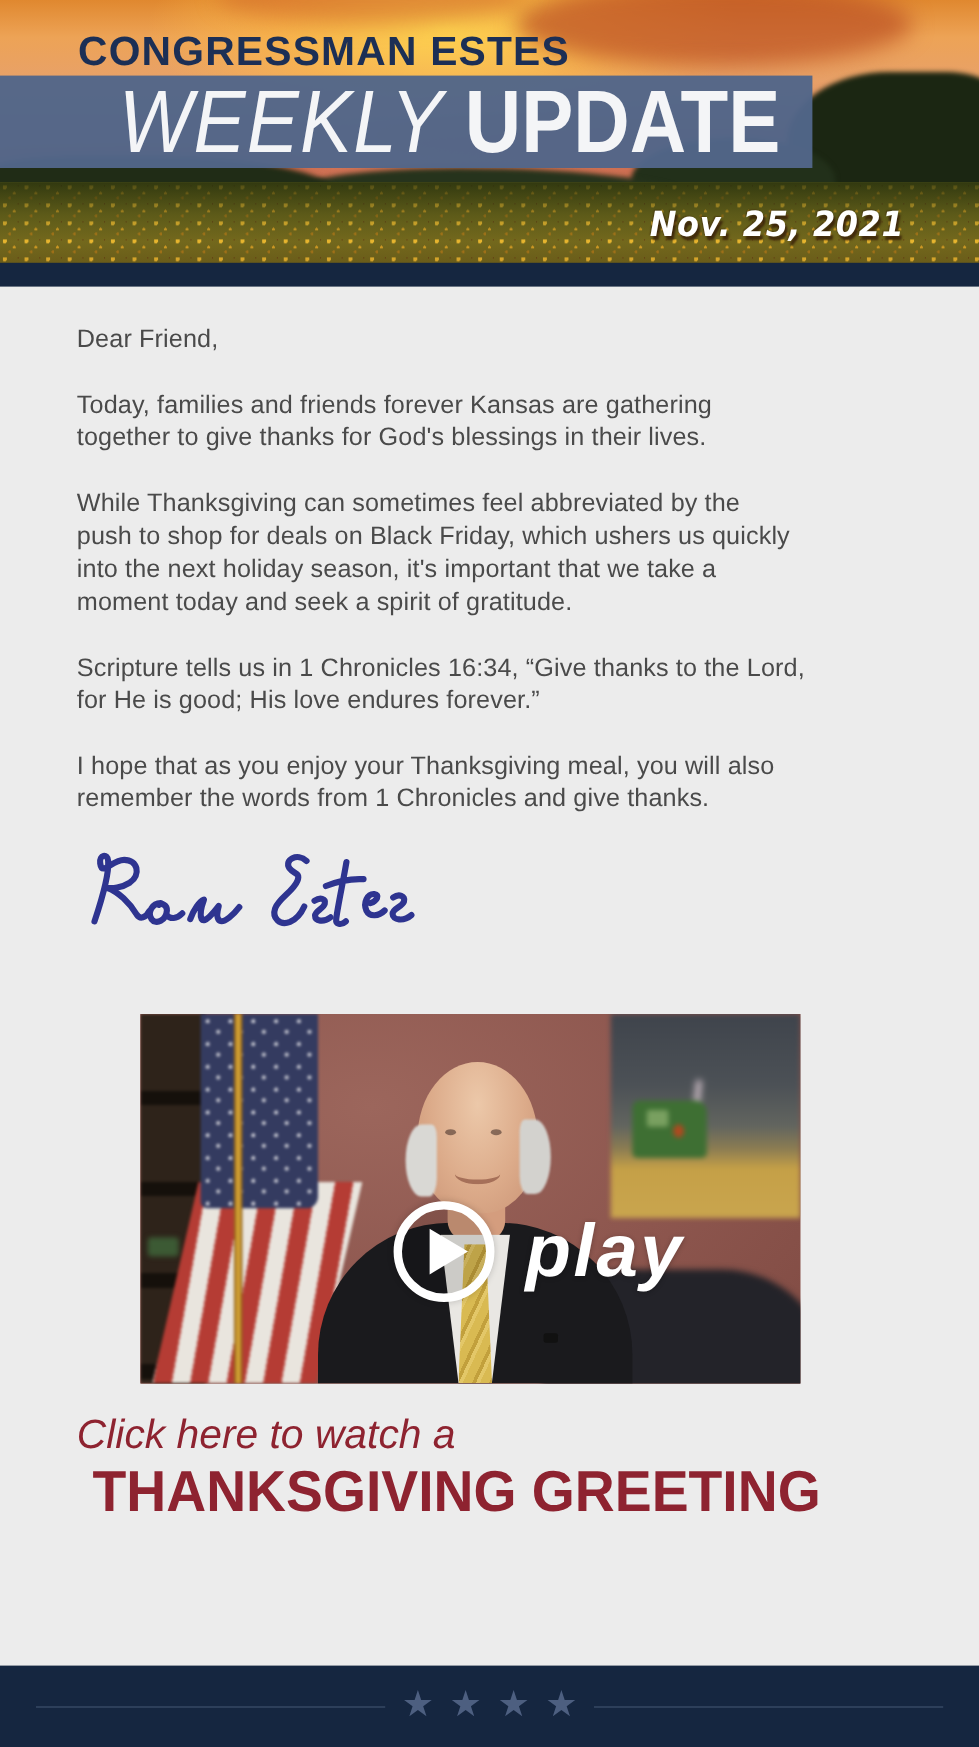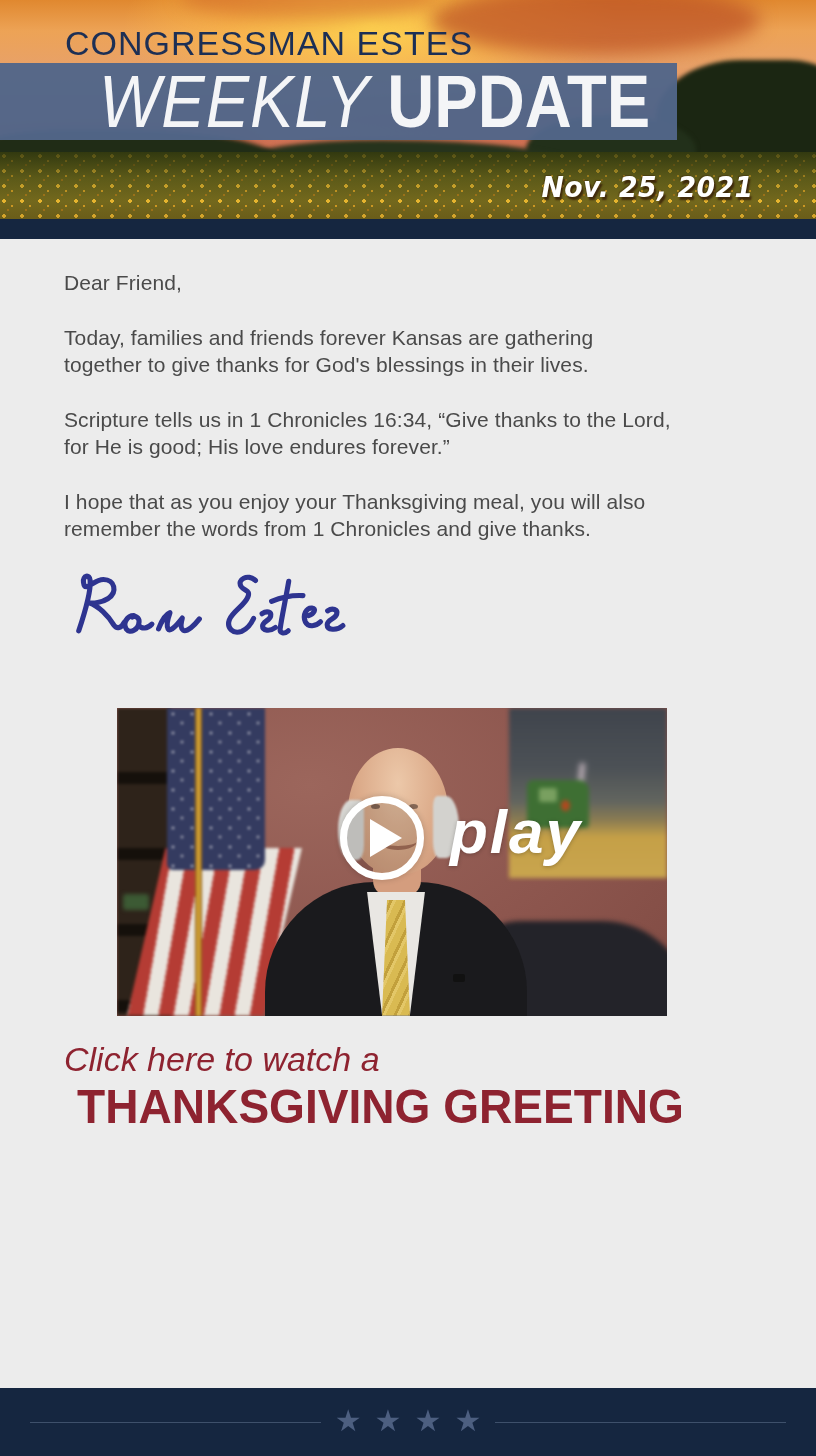--- a/index.html
+++ b/index.html
@@ -45,21 +45,21 @@
       radial-gradient(circle 2px at 8px 13px, #a87a1a 60%, rgba(0,0,0,0) 62%),
       radial-gradient(circle 1px at 15px 3px, #5a2d10 60%, rgba(0,0,0,0) 62%);
     background-size:18px 15px;
   }
   .field-shade {
     position:absolute; left:0; top:152px; width:816px; height:70px;
     background:linear-gradient(180deg, rgba(35,45,12,0.8) 0%, rgba(60,60,15,0.35) 38%, rgba(150,90,20,0.12) 70%, rgba(90,45,10,0.25) 100%);
   }
   .kicker {
     position:absolute; left:65px; top:24px;
-    font-size:34px; font-weight:400; letter-spacing:1px;
+    font-size:34px; font-weight:700; letter-spacing:1px;
     color:#1c2f55;
   }
   .banner {
     position:absolute; left:0; top:63px; width:677px; height:77px;
     background:rgba(82,102,137,0.97);
     display:flex; align-items:center;
     padding-left:99px;
   }
   .banner-text { display:flex; align-items:baseline; gap:20px; transform:scaleX(0.88); transform-origin:left center; white-space:nowrap; }
   .t-italic { font-size:74px; font-style:italic; font-weight:400; color:#f4f5f7; letter-spacing:1px; }
@@ -133,22 +133,22 @@
     background:radial-gradient(ellipse at 50% 28%, #ecc8a9 0%, #dcab8a 55%, #c99274 100%);
     border-radius:50% 50% 45% 45%; }
   .v-hair-l { position:absolute; left:221px; top:92px; width:26px; height:60px; background:#d9d8d4; border-radius:60% 20% 30% 60%; filter:blur(1px); }
   .v-hair-r { position:absolute; left:316px; top:88px; width:26px; height:62px; background:#d3d2ce; border-radius:20% 60% 60% 30%; filter:blur(1px); }
   .v-smile { position:absolute; left:262px; top:124px; width:38px; height:18px;
     border-bottom:4px solid rgba(120,62,48,0.55); border-radius:0 0 50% 50%; }
   .v-eye { position:absolute; top:96px; width:9px; height:5px; background:rgba(60,40,35,0.55); border-radius:50%; }
   .v-eye.e-l { left:254px; } .v-eye.e-r { left:292px; }
   .v-mic { position:absolute; left:336px; top:266px; width:12px; height:8px; background:#111; border-radius:2px; }
 
-  .play-wrap { position:absolute; left:12px; top:0; width:664px; height:308px;
-    display:flex; align-items:flex-start; justify-content:center; gap:26px; padding-top:88px; }
+  .play-wrap { position:absolute; left:0; top:0; width:664px; height:308px;
+    display:flex; align-items:center; justify-content:center; gap:26px; padding-top:88px; }
   .play-circle { width:84px; height:84px; border:7px solid #ffffff; border-radius:50%;
     display:flex; align-items:center; justify-content:center;
     background:rgba(0,0,0,0.12); box-shadow:0 0 6px rgba(0,0,0,0.2); }
   .play-tri { width:0; height:0; border-left:32px solid #ffffff;
     border-top:19px solid rgba(0,0,0,0); border-bottom:19px solid rgba(0,0,0,0); margin-left:8px; }
   .play-text { font-size:62px; font-style:italic; font-weight:700; color:#ffffff;
     letter-spacing:2px; text-shadow:0 1px 4px rgba(0,0,0,0.25); }
 
   
   .cta { margin-top:22px; text-align:left; }
@@ -191,20 +191,24 @@
       </div>
     </div>
     <div class="issue-date">Nov. 25, 2021</div>
     <div class="navy-bar"></div>
   </header>
 
   <main class="content">
     <p class="greeting">Dear Friend,</p>
     <p class="para">Today, families and friends forever Kansas are gathering
 together to give thanks for God's blessings in their lives.</p>
+    <p class="para">While Thanksgiving can sometimes feel abbreviated by the
+push to shop for deals on Black Friday, which ushers us quickly
+into the next holiday season, it's important that we take a
+moment today and seek a spirit of gratitude.</p>
     <p class="para">Scripture tells us in 1 Chronicles 16:34, “Give thanks to the Lord,
 for He is good; His love endures forever.”</p>
     <p class="para">I hope that as you enjoy your Thanksgiving meal, you will also
 remember the words from 1 Chronicles and give thanks.</p>
 
     <div class="signature" role="img" aria-label="Ron Estes">
       <svg width="290" height="76" viewBox="0 0 290 80" fill="none" xmlns="http://www.w3.org/2000/svg">
         <g stroke="#2e3490" stroke-width="5.4" stroke-linecap="round" stroke-linejoin="round" fill="none">
           <path d="M10 64 C16 46 23 24 22 11 C21.5 4 14 5.5 15 13 C16.5 25 25 10 36 10 C48 10 51 23 41 30 C34 34.5 25 35.5 21 34.5 C31 38 41 48 47 58 C50 62.5 55 61 58 55"></path>
           <path d="M68 48 C61 48 56 56 60 62 C64 67.5 73 63 73.5 54.5 C73.8 50 69 47.5 66.5 49.5 M73 58 C76.5 62.5 82 62 87 57"></path>

